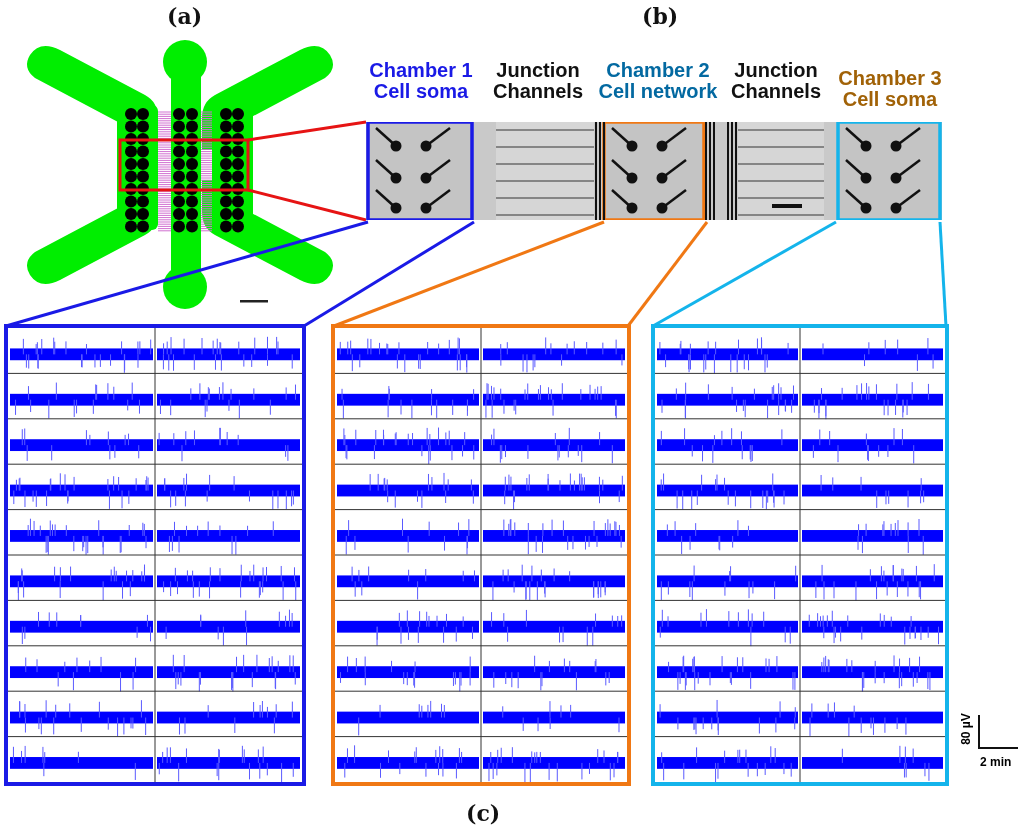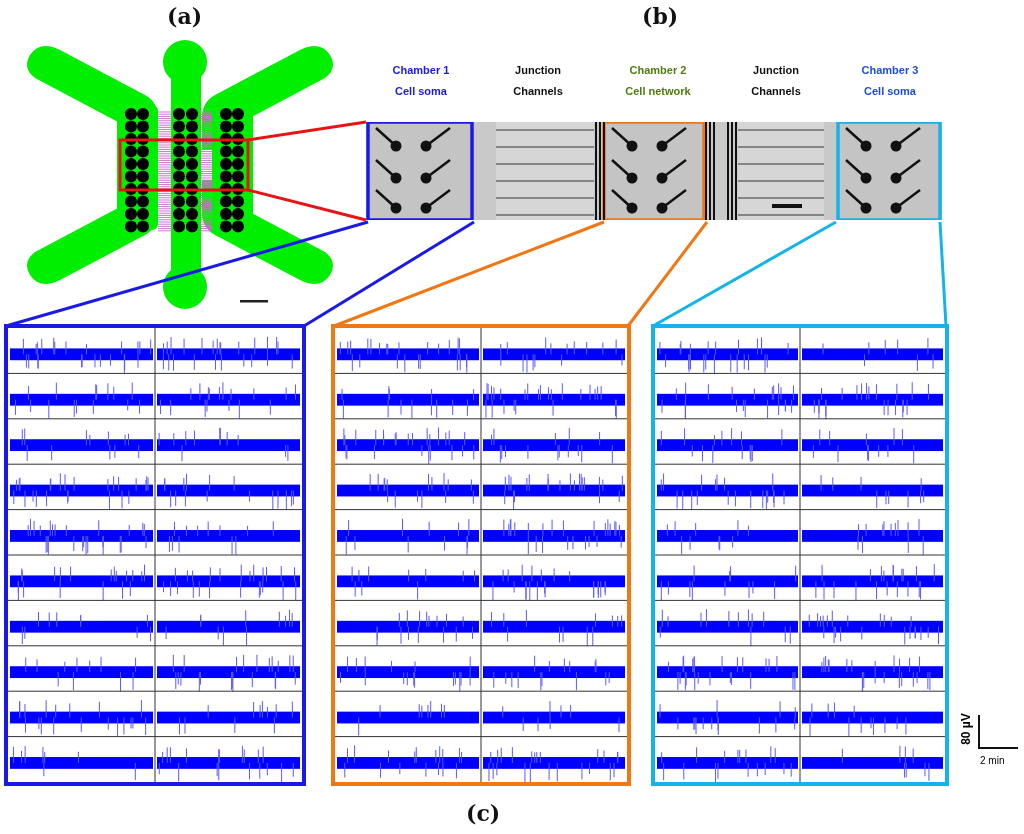--- a/index.html
+++ b/index.html
@@ -1,27 +1,27 @@
 <!DOCTYPE html>
 <html><head>
 <meta charset="utf-8">
 <style>
   html,body{margin:0;padding:0;background:#fff;}
   body{width:1024px;height:834px;position:relative;overflow:hidden;font-family:"Liberation Sans",sans-serif;}
   .panel-label{position:absolute;font-family:"DejaVu Serif",serif;font-size:22px;color:#111;}
   .panel-label b{font-weight:bold;}
   #overlay{position:absolute;left:0;top:0;}
-  .hdr{position:absolute;text-align:center;font-weight:bold;font-size:11px;line-height:21px;}
+  .hdr{position:absolute;text-align:center;font-weight:bold;font-size:20px;line-height:21px;}
   .strip{position:absolute;left:366px;top:122px;width:576px;height:98px;background:#c9c9c9;}
   .grid-box{position:absolute;box-sizing:border-box;background:#fff;}
   .grid-box svg{position:absolute;left:0;top:0;}
   .scale-v{position:absolute;left:978px;top:715px;width:2px;height:34px;background:#111;}
   .scale-h{position:absolute;left:978px;top:747px;width:40px;height:2px;background:#111;}
   .scale-y{position:absolute;left:946px;top:722px;font-weight:bold;font-size:12px;transform:rotate(-90deg);transform-origin:center;width:40px;text-align:center;}
-  .scale-x{position:absolute;left:980px;top:755px;font-weight:normal;font-size:10px;}
+  .scale-x{position:absolute;left:980px;top:755px;font-weight:bold;font-size:12px;}
 </style>
 </head>
 <body>
 
 <div class="panel-label" style="left:167px;top:3px;"><b>(a)</b></div>
 <div class="panel-label" style="left:642px;top:3px;"><b>(b)</b></div>
 <div class="panel-label" style="left:466px;top:800px;"><b>(c)</b></div>
 
 <svg id="device" width="360" height="320" style="position:absolute;left:0;top:0;">
   <g fill="#00ee00" stroke="none">
@@ -232,29 +232,29 @@
 </svg>
 
 <div class="hdr" style="left:366px;top:60px;width:110px;color:#1a1ae6;">
   <div>Chamber 1</div>
   <div>Cell soma</div>
 </div>
 <div class="hdr" style="left:488px;top:60px;width:100px;color:#111;">
   <div>Junction</div>
   <div>Channels</div>
 </div>
-<div class="hdr" style="left:598px;top:60px;width:120px;color:#4d7c0f;">
+<div class="hdr" style="left:598px;top:60px;width:120px;color:#0369a1;">
   <div>Chamber 2</div>
   <div>Cell network</div>
 </div>
 <div class="hdr" style="left:726px;top:60px;width:100px;color:#111;">
   <div>Junction</div>
   <div>Channels</div>
 </div>
-<div class="hdr" style="left:830px;top:60px;width:120px;color:#1d4ed8;">
+<div class="hdr" style="left:830px;top:68px;width:120px;color:#a16207;">
   <div>Chamber 3</div>
   <div>Cell soma</div>
 </div>
 
 <svg class="strip" width="576" height="98" id="strip">
     <rect x="130" y="0" width="98" height="98" fill="#d6d6d6"></rect>
     <line x1="130" x2="228" y1="8" y2="8" stroke="#6a6a6a" stroke-width="1.5"></line>
     <line x1="130" x2="228" y1="25" y2="25" stroke="#6a6a6a" stroke-width="1.5"></line>
     <line x1="130" x2="228" y1="42" y2="42" stroke="#6a6a6a" stroke-width="1.5"></line>
     <line x1="130" x2="228" y1="59" y2="59" stroke="#6a6a6a" stroke-width="1.5"></line>

